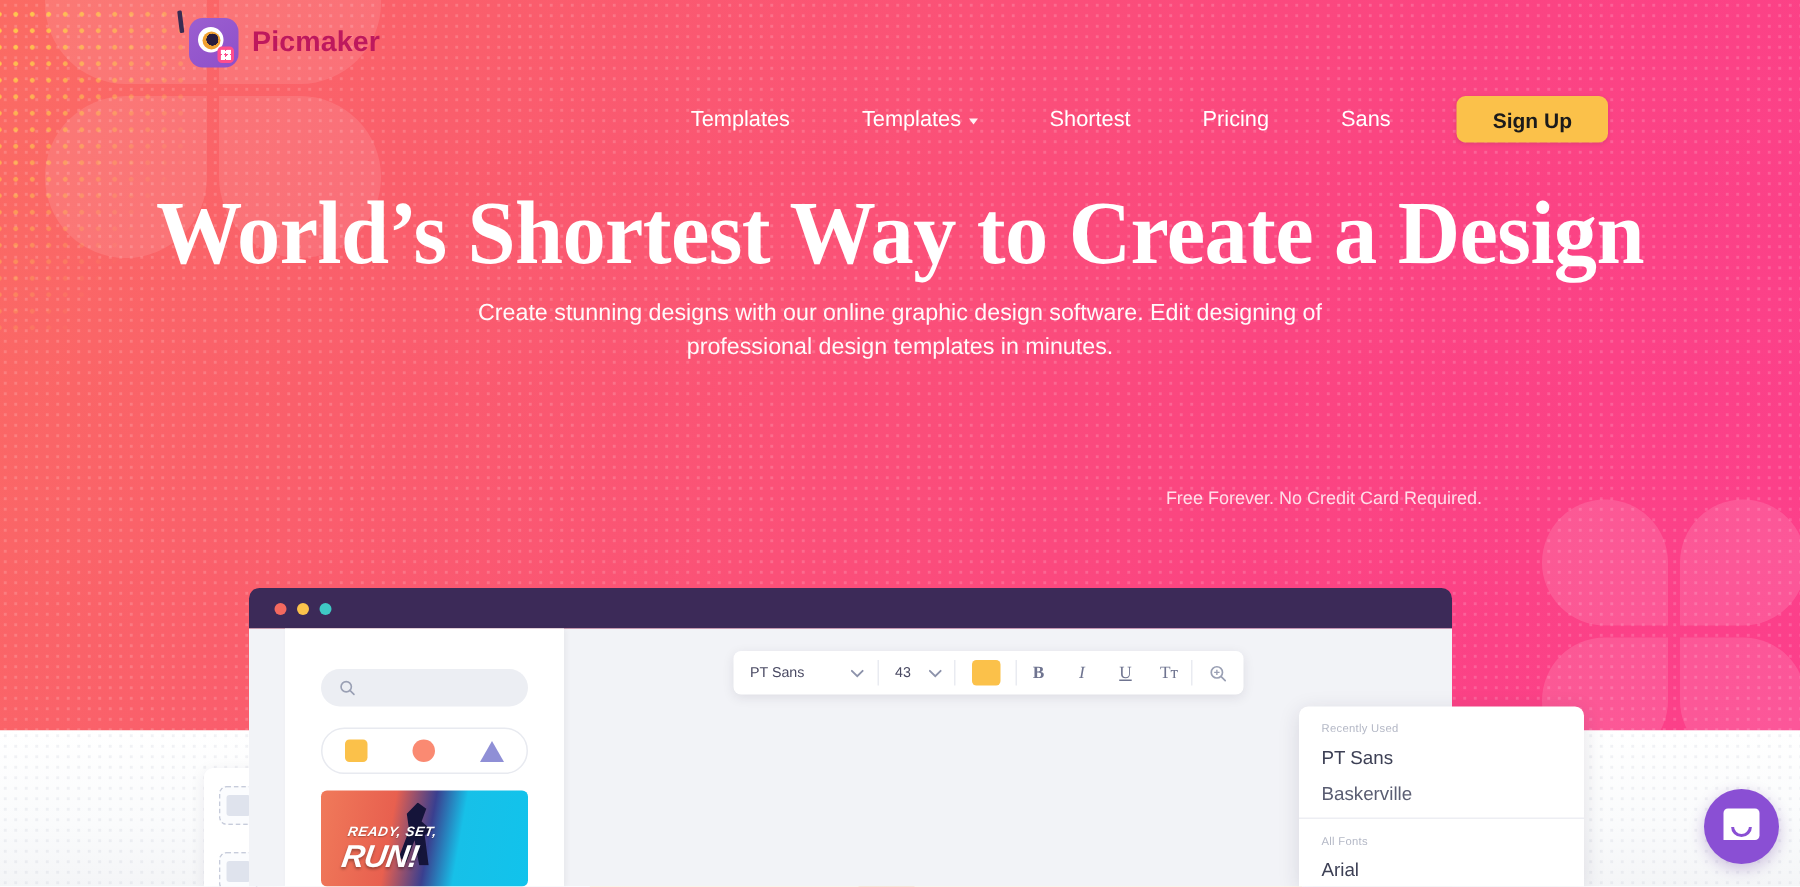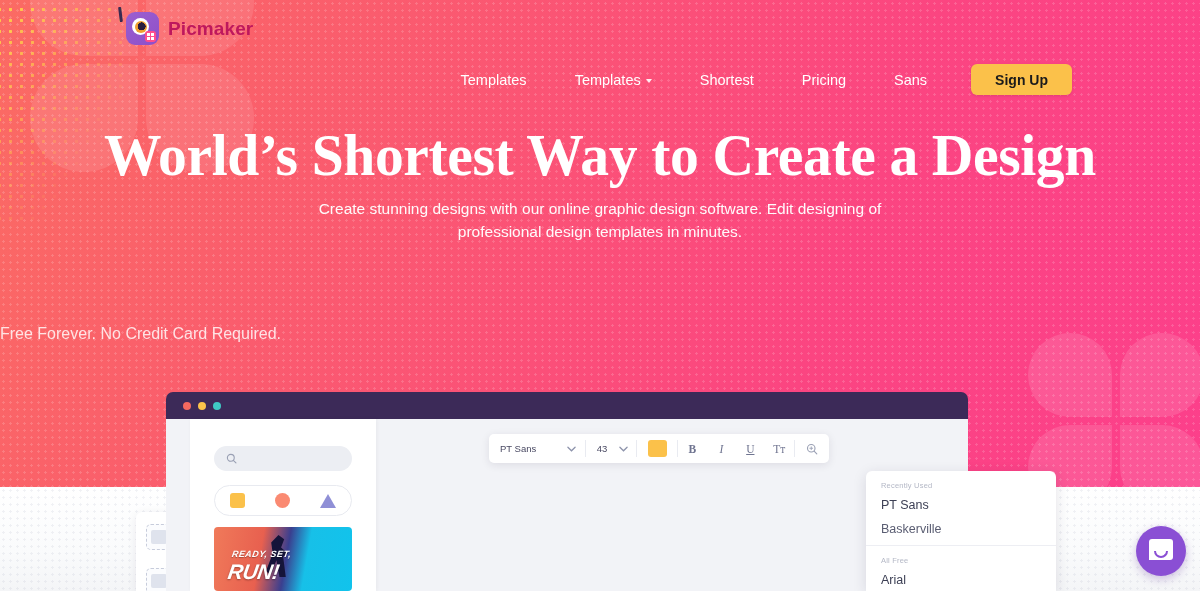--- a/index.html
+++ b/index.html
@@ -85,22 +85,22 @@
     position:absolute; left:50%; transform:translateX(-50%); top:198px; width:580px;
     text-align:center; color:#ffffff; font-size:15.5px; line-height:1.46; opacity:.97;
   }
   .cta {
     position:absolute; left:50%; transform:translateX(-50%); top:259px;
     width:237px; height:49px; background:#fbc14a; color:#1b1b1b;
     border:none; border-radius:6px; font-size:17px; font-weight:700; cursor:pointer;
     box-shadow:0 2px 6px rgba(0,0,0,.10);
   }
   .cta-note {
-    position:absolute; left:0; top:325px; width:988px; text-align:left;
-    color:rgba(255,255,255,.82); font-size:16px;
+    position:absolute; left:0; top:325px; width:988px; text-align:right;
+    color:rgba(255,255,255,.82); font-size:12px;
   }
 
   
   .mock { position:absolute; left:166px; top:392px; width:802px; height:199px; z-index:12; }
   .mock-titlebar {
     position:absolute; left:0; top:0; width:802px; height:27px;
     background:#3c2a58; border-radius:7px 7px 0 0;
     display:flex; align-items:center; gap:7px; padding-left:17px;
   }
   .dot { width:8px; height:8px; border-radius:50%; }
@@ -368,20 +368,20 @@
       <line x1="10.8" y1="10.8" x2="14.4" y2="14.4" stroke="#9aa0b4" stroke-width="1.5" stroke-linecap="round"></line>
     </svg>
   </div>
 </div>
 
 <div class="fontmenu">
   <div class="fm-label">Recently Used</div>
   <div class="fm-item">PT Sans</div>
   <div class="fm-item serif">Baskerville</div>
   <div class="fm-div"></div>
-  <div class="fm-label">All Free</div>
+  <div class="fm-label">All Fonts</div>
   <div class="fm-item">Arial</div>
 </div>
 
 <div class="intercom">
   <div class="bubble"></div>
   <div class="smile"></div>
 </div>
 
 </body></html>

